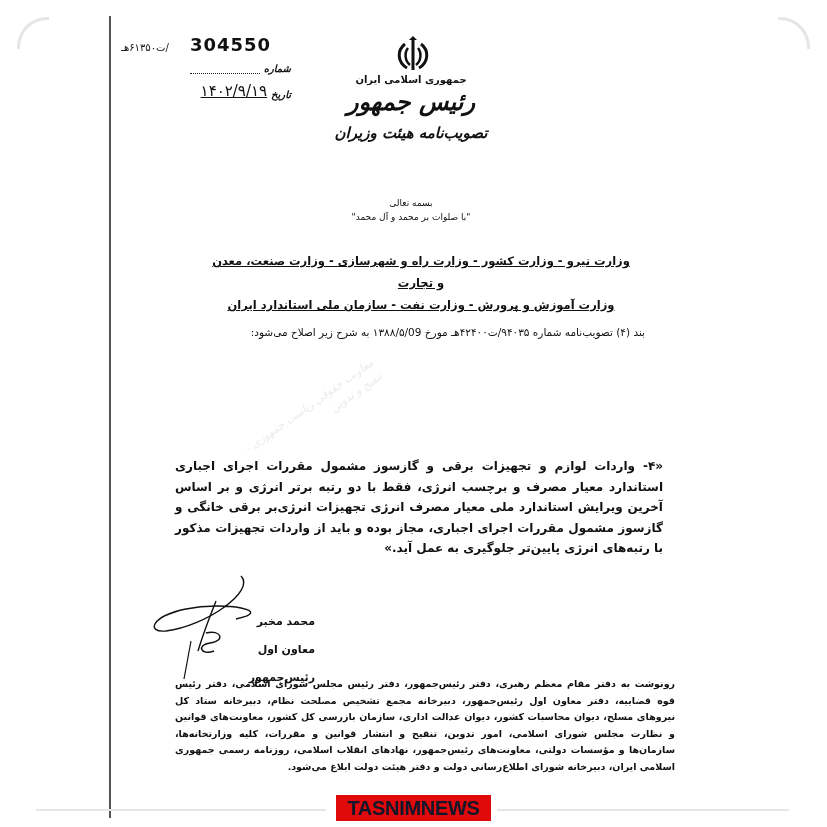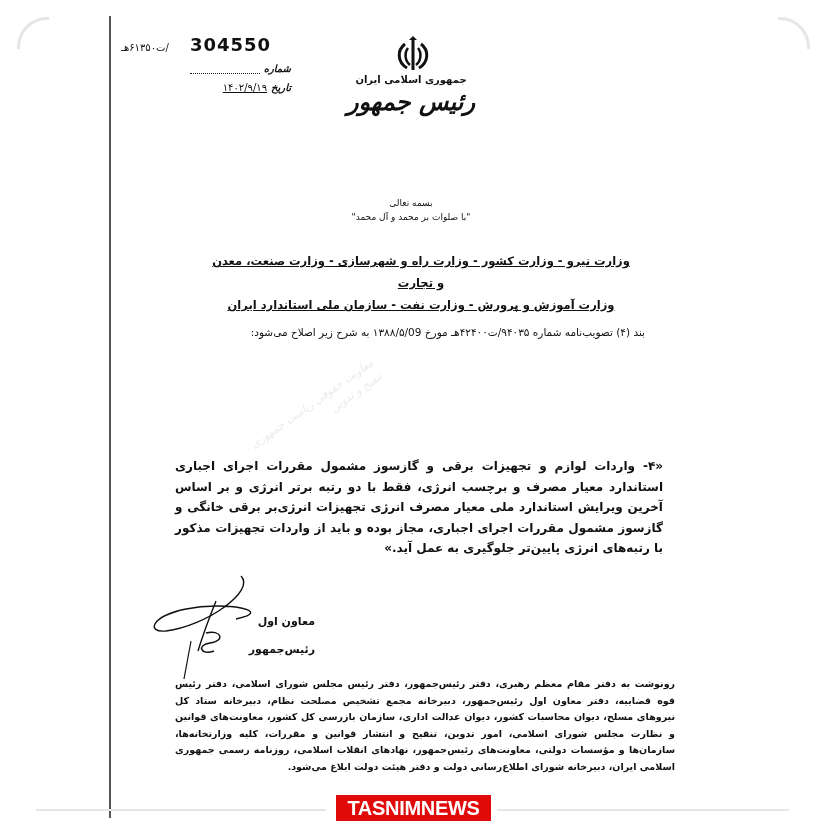--- a/index.html
+++ b/index.html
@@ -16,21 +16,21 @@
     .hline.right { left: 497px; width: 292px; }
 
     .page { position: absolute; left: 111px; top: 16px; width: 600px; height: 790px; direction: rtl; }
 
     .ref-block { position: absolute; left: 10px; top: 18px; width: 170px; text-align: left; direction: rtl; }
     .ref-number { font-family: "DejaVu Sans", sans-serif; font-weight: bold; font-size: 18px; letter-spacing: 1px; display: inline-block; }
     .ref-code { font-size: 10px; margin-right: 16px; display: inline-block; }
     .ref-row { font-size: 10px; margin-top: 8px; display: flex; direction: rtl; gap: 4px; align-items: flex-end; }
     .ref-row .lbl { font-weight: bold; font-style: italic; }
     .ref-row .dots { border-bottom: 1px dotted #222; width: 70px; height: 10px; }
-    .ref-row .val { font-size: 10px; text-decoration: underline; }
+    .ref-row .val { font-size: 15px; text-decoration: underline; }
 
     .emblem { position: absolute; left: 282px; top: 18px; width: 40px; height: 40px; }
 
     .header-center { position: absolute; left: 150px; top: 58px; width: 300px; text-align: center; }
     .hdr-small { font-size: 10px; font-weight: bold; }
     .hdr-big { font-family: "DejaVu Serif", serif; font-size: 24px; font-weight: bold; font-style: italic; margin-top: 2px; }
     .hdr-mid { font-family: "DejaVu Serif", serif; font-size: 15px; font-weight: bold; font-style: italic; margin-top: 8px; }
 
     .invocation { position: absolute; left: 180px; top: 180px; width: 240px; text-align: center; font-size: 9px; line-height: 14px; }
 
@@ -41,21 +41,21 @@
     .body-text .indent { text-indent: 18px; }
     .quote-block { position: absolute; left: 64px; top: 440px; width: 488px; font-size: 12px; font-weight: bold; line-height: 20.5px; text-align: justify; text-align-last: right; }
 
     .watermark { position: absolute; left: 160px; top: 370px; width: 160px; height: 170px; opacity: 0.15; transform: rotate(-35deg); font-size: 11px; color: #777; font-style: italic; line-height: 16px; }
 
     .signature-svg { position: absolute; left: 35px; top: 555px; width: 140px; height: 110px; }
     .signer { position: absolute; left: 84px; top: 592px; width: 120px; text-align: right; font-size: 11px; font-weight: bold; line-height: 28px; }
 
     .cc-block { position: absolute; left: 64px; top: 660px; width: 500px; font-size: 9.5px; font-weight: bold; line-height: 16.5px; text-align: justify; text-align-last: right; }
 
-    .brand { position: absolute; left: 336px; top: 795px; width: 155px; height: 26px; background: #e10a0a; color: #ffffff; font-family: "Liberation Sans", sans-serif; font-weight: bold; font-size: 20px; line-height: 26px; text-align: center; letter-spacing: -0.3px; }
+    .brand { position: absolute; left: 336px; top: 795px; width: 155px; height: 26px; background: #e10a0a; color: #0f172a; font-family: "Liberation Sans", sans-serif; font-weight: bold; font-size: 20px; line-height: 26px; text-align: center; letter-spacing: -0.3px; }
   </style>
 </head>
 <body>
 
 <div class="frame-corner tl"></div>
 <div class="frame-corner tr"></div>
 <div class="vline"></div>
 <div class="hline left"></div>
 <div class="hline right"></div>
 
@@ -81,20 +81,21 @@
     <path d="M28 10 C36 16 36 28 26 34" fill="none" stroke="#111" stroke-width="3"></path>
     <path d="M15 14 C11 19 12 27 17 31" fill="none" stroke="#111" stroke-width="2.5"></path>
     <path d="M25 14 C29 19 28 27 23 31" fill="none" stroke="#111" stroke-width="2.5"></path>
     <rect x="18.5" y="6" width="3" height="30" fill="#111"></rect>
     <path d="M16 6 L24 6 L20 2 Z" fill="#111"></path>
   </svg>
 
   <div class="header-center">
     <div class="hdr-small">جمهوری اسلامی ایران</div>
     <div class="hdr-big">رئیس جمهور</div>
+    <div class="hdr-mid">تصویب‌نامه هیئت وزیران</div>
   </div>
 
   <div class="invocation">
     <div>بسمه تعالی</div>
     <div>"با صلوات بر محمد و آل محمد"</div>
   </div>
 
   <div class="recipients">
     <div>وزارت نیرو - وزارت کشور - وزارت راه و شهرسازی - وزارت صنعت، معدن و تجارت</div>
     <div>وزارت آموزش و پرورش - وزارت نفت - سازمان ملی استاندارد ایران</div>
@@ -109,19 +110,20 @@
   <div class="quote-block">«۴- واردات لوازم و تجهیزات برقی و گازسوز مشمول مقررات اجرای اجباری استاندارد معیار مصرف و برچسب انرژی، فقط با دو رتبه برتر انرژی و بر اساس آخرین ویرایش استاندارد ملی معیار مصرف انرژی تجهیزات انرژی‌بر برقی خانگی و گازسوز مشمول مقررات اجرای اجباری، مجاز بوده و باید از واردات تجهیزات مذکور با رتبه‌های انرژی پایین‌تر جلوگیری به عمل آید.»</div>
 
   <svg class="signature-svg" viewBox="0 0 140 110">
     <path d="M95 5 C110 20 60 55 20 60 C0 62 5 45 40 38 C80 30 130 40 90 48" fill="none" stroke="#111" stroke-width="1.4"></path>
     <path d="M70 30 C62 50 55 70 52 80" fill="none" stroke="#111" stroke-width="1.4"></path>
     <path d="M60 62 C75 58 80 70 64 72 C50 74 55 85 68 80" fill="none" stroke="#111" stroke-width="1.4"></path>
     <path d="M45 70 L38 108" fill="none" stroke="#111" stroke-width="1.2"></path>
   </svg>
 
   <div class="signer">
+    <div>محمد مخبر</div>
     <div>معاون اول رئیس‌جمهور</div>
   </div>
 
   <div class="cc-block">رونوشت به دفتر مقام معظم رهبری، دفتر رئیس‌جمهور، دفتر رئیس مجلس شورای اسلامی، دفتر رئیس قوه قضاییه، دفتر معاون اول رئیس‌جمهور، دبیرخانه مجمع تشخیص مصلحت نظام، دبیرخانه ستاد کل نیروهای مسلح، دیوان محاسبات کشور، دیوان عدالت اداری، سازمان بازرسی کل کشور، معاونت‌های قوانین و نظارت مجلس شورای اسلامی، امور تدوین، تنقیح و انتشار قوانین و مقررات، کلیه وزارتخانه‌ها، سازمان‌ها و مؤسسات دولتی، معاونت‌های رئیس‌جمهور، نهادهای انقلاب اسلامی، روزنامه رسمی جمهوری اسلامی ایران، دبیرخانه شورای اطلاع‌رسانی دولت و دفتر هیئت دولت ابلاغ می‌شود.</div>
 </div>
 
 <div class="brand">TASNIMNEWS</div>
 
 </body></html>

